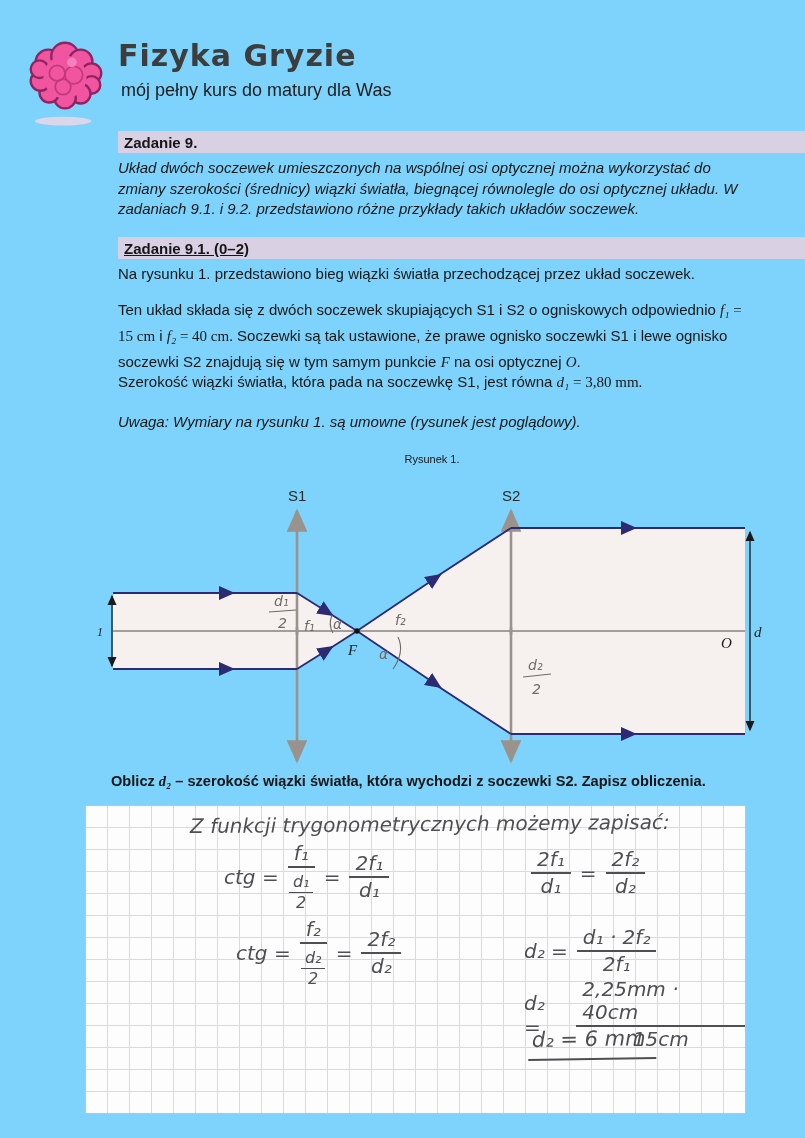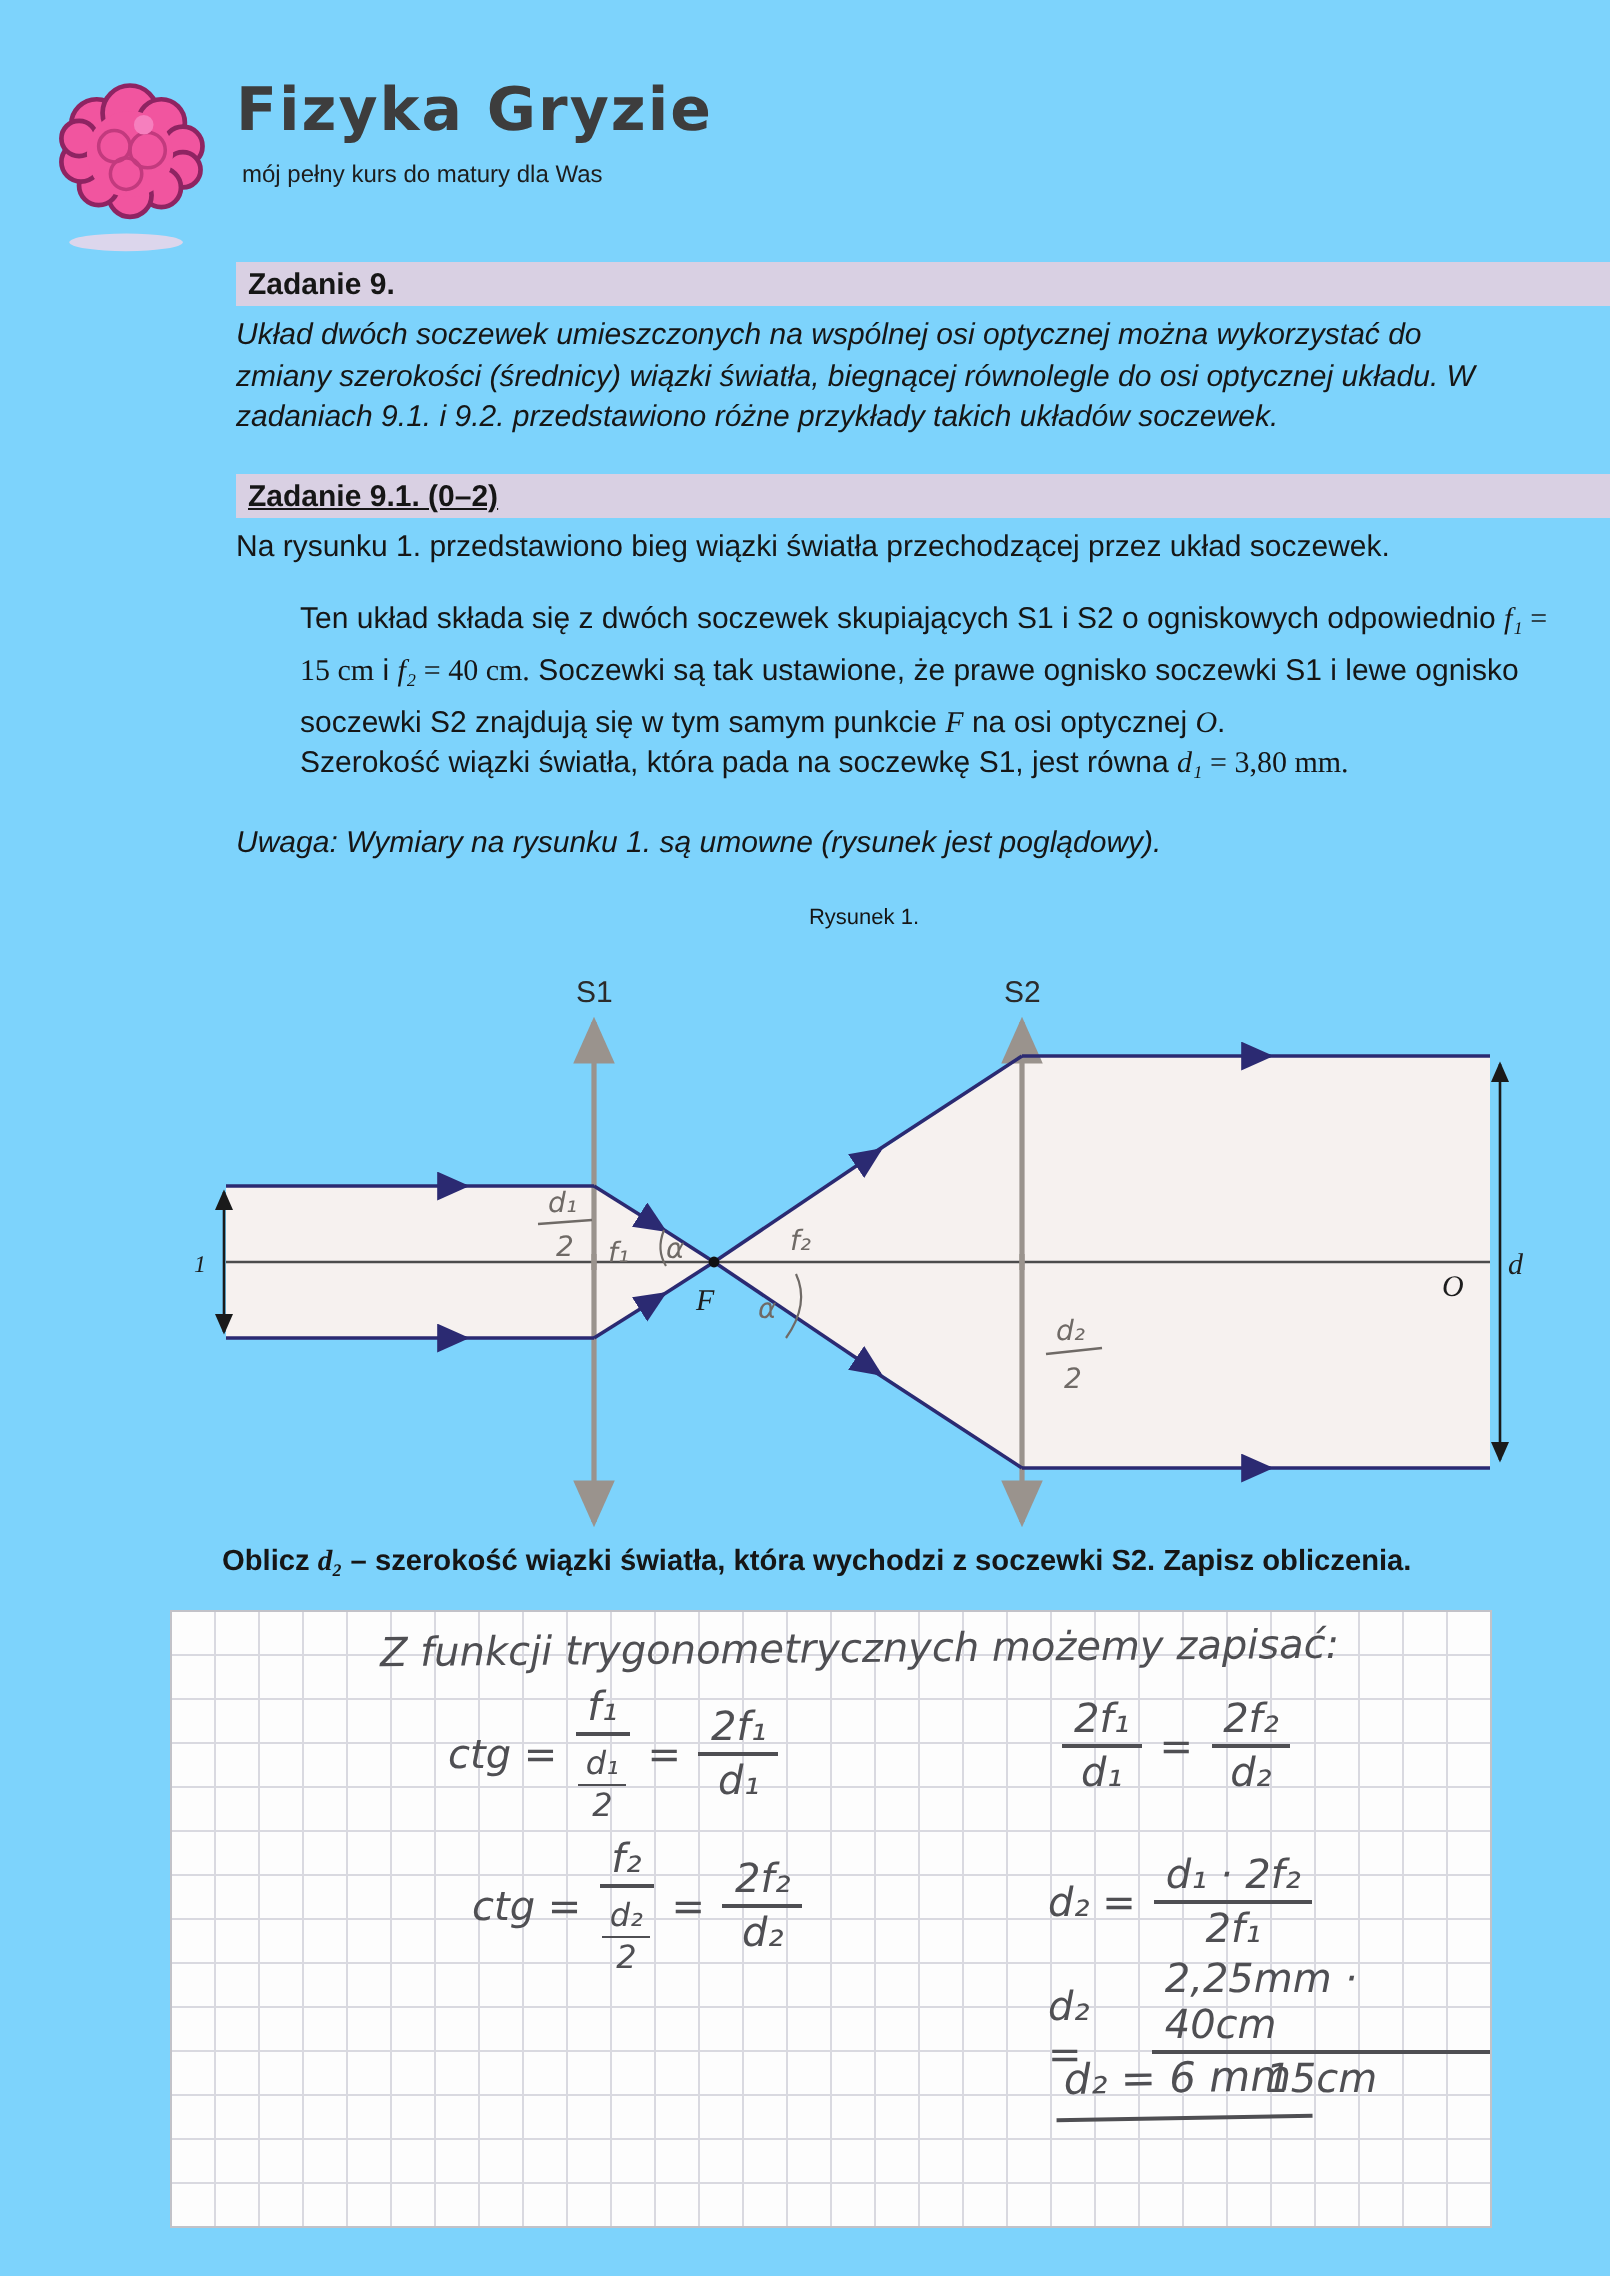--- a/index.html
+++ b/index.html
@@ -3,27 +3,27 @@
 <meta charset="utf-8">
 <style>
   html,body{margin:0;padding:0;background:#e9e9e9;}
   .page{position:relative;width:805px;height:1138px;background:#7dd3fc;overflow:hidden;
         font-family:"Liberation Sans",sans-serif;color:#161616;}
 
   
   .logo-svg{position:absolute;left:16px;top:32px;width:98px;height:96px;}
   .brand-title{position:absolute;left:118px;top:38px;font-size:30px;font-weight:800;
                letter-spacing:1px;color:#3d3d3d;font-family:"DejaVu Sans",sans-serif;}
-  .brand-sub{position:absolute;left:121px;top:80px;font-size:12px;color:#1d1d1d;}
+  .brand-sub{position:absolute;left:121px;top:80px;font-size:18px;color:#1d1d1d;}
 
   
   .secbar{position:absolute;left:118px;width:704px;background:#d9d0e3;
           font-size:15px;font-weight:bold;padding:3px 6px 2px;box-sizing:border-box;}
   .para{position:absolute;left:118px;width:632px;font-size:15px;line-height:20.5px;}
-  .para.math-line{line-height:25px;margin-left:32px;}
+  .para.math-line{line-height:25px;}
   .vit{font-family:"Liberation Serif",serif;font-style:italic;}
   .mser{font-family:"Liberation Serif",serif;}
   .note{font-style:italic;}
   .caption{position:absolute;left:118px;width:628px;text-align:center;font-size:11px;}
   .command{position:absolute;left:111px;top:773px;width:690px;font-size:14.6px;
            font-weight:bold;white-space:nowrap;}
 
   
   .figure-svg{position:absolute;left:85px;top:485px;width:710px;height:285px;}
   .fig-label{font-family:"Liberation Sans",sans-serif;font-size:15px;fill:#2b2b2b;}

